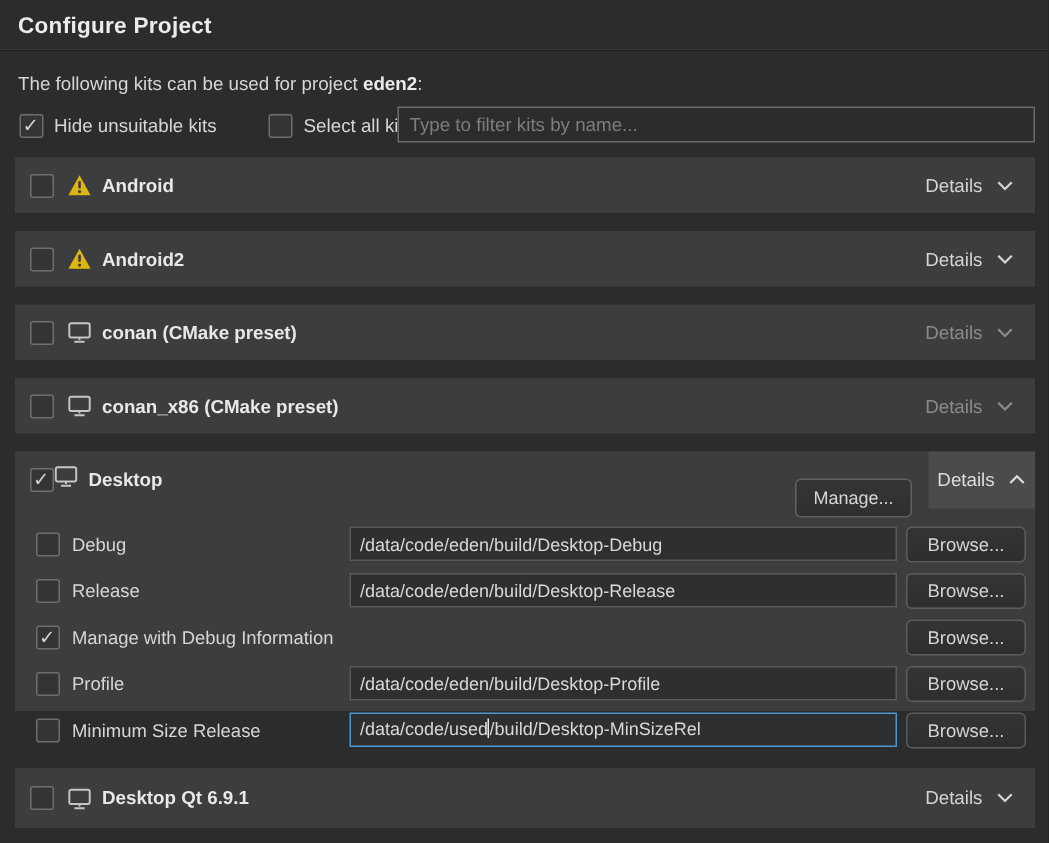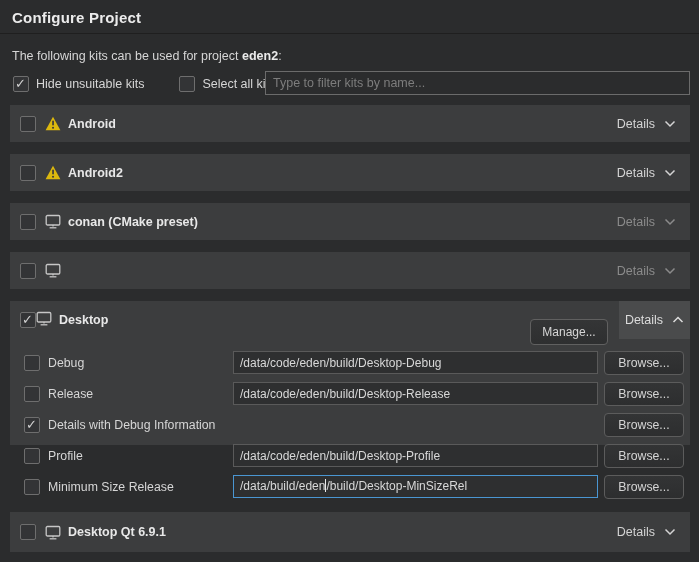--- a/index.html
+++ b/index.html
@@ -24,21 +24,21 @@
 
   .kit-row{position:absolute;left:10px;width:680px;height:37px;background:#3c3d3e;display:flex;align-items:center;padding-left:10px;}
   .kit-row .icon{margin-left:9px;display:inline-flex;align-items:center;}
   .kit-name{margin-left:7px;font-size:12.5px;font-weight:bold;color:#e8e8e8;}
   .spacer{flex:1;}
   .details{display:flex;align-items:center;gap:9px;padding:0 14px 0 10px;height:100%;font-size:12.5px;color:#d4d4d4;cursor:pointer;}
   .details[data-enabled="false"]{color:#8b8b8b;}
   .chev{display:block;}
 
   
-  .desktop-panel{position:absolute;left:10px;top:301px;width:680px;height:144px;background:#3c3d3e;}
+  .desktop-panel{position:absolute;left:10px;top:301px;width:680px;height:173px;background:#3c3d3e;}
   .desktop-header{position:absolute;left:0;top:0;right:0;height:38px;display:flex;align-items:center;padding-left:10px;}
   .manage-btn{position:absolute;left:520px;top:6px;width:78px;height:26px;background:linear-gradient(#343536,#2e2f30);border:1px solid #606060;border-radius:4px;color:#d6d6d6;font-size:12px;display:flex;align-items:center;justify-content:center;cursor:pointer;margin-top:12px;}
   .details-patch{position:absolute;left:609px;top:0;width:71px;height:38px;background:#4a4b4c;display:flex;align-items:center;justify-content:center;gap:9px;font-size:12.5px;color:#dcdcdc;cursor:pointer;}
 
   .config-row{position:absolute;left:0;right:6px;height:24px;}
   .config-row .cb{position:absolute;left:14px;top:4px;}
   .config-label{position:absolute;left:38px;top:0;line-height:24px;font-size:12.3px;color:#d6d6d6;white-space:nowrap;}
   .path-input,.path-field{position:absolute;left:223px;top:0;width:365px;height:23px;background:#2e2f30;border:1px solid #5a5a5a;color:#d8d8d8;font-size:12px;padding:0 6px;outline:none;}
   .path-field{line-height:21px;white-space:nowrap;overflow:hidden;}
   .path-field.focused{border-color:#4a96d2;}
@@ -124,20 +124,21 @@
 
   <div class="kit-row" style="top:252px">
     <span class="cb" data-checked="false"></span>
     <span class="icon">
       <svg width="16" height="15" viewBox="0 0 16 15" fill="none" stroke="#c6c6c6" stroke-width="1.3">
           <rect x="1.2" y="1.5" width="13.6" height="9.5" rx="1.2"></rect>
           <path d="M8 11 v1.6"></path>
           <path d="M4.6 13.8 h6.8"></path>
         </svg>
     </span>
+    <span class="kit-name">conan_x86 (CMake preset)</span>
     <span class="spacer"></span>
     <span class="details" data-enabled="false">
       <span>Details</span>
       <svg class="chev" width="12" height="8" viewBox="0 0 12 8" fill="none" stroke="currentColor" stroke-width="1.5">
           <polyline points="1.5,1.5 6,6 10.5,1.5"></polyline>
         </svg>
     </span>
   </div>
 
   <div class="desktop-panel">
@@ -175,39 +176,39 @@
       <span class="cb" data-checked="false"></span>
       <span class="config-label">Release</span>
       <input class="path-input" value="/data/code/eden/build/Desktop-Release" style="">
       <div class="browse-btn">
           <span>Browse...</span>
         </div>
     </div>
 
     <div class="config-row" style="top:112px">
       <span class="cb" data-checked="true"></span>
-      <span class="config-label">Details with Debug Information</span>
+      <span class="config-label">Manage with Debug Information</span>
       <div class="browse-btn">
           <span>Browse...</span>
         </div>
     </div>
 
     <div class="config-row" style="top:143px">
       <span class="cb" data-checked="false"></span>
       <span class="config-label">Profile</span>
       <input class="path-input" value="/data/code/eden/build/Desktop-Profile" style="">
       <div class="browse-btn">
           <span>Browse...</span>
         </div>
     </div>
 
     <div class="config-row" style="top:174px">
       <span class="cb" data-checked="false"></span>
       <span class="config-label">Minimum Size Release</span>
-      <div class="path-field focused"><span>/data/build/eden</span><span class="caret"></span><span>/build/Desktop-MinSizeRel</span></div>
+      <div class="path-field focused"><span>/data/code/used</span><span class="caret"></span><span>/build/Desktop-MinSizeRel</span></div>
       <div class="browse-btn">
           <span>Browse...</span>
         </div>
     </div>
   </div>
 
   <div class="kit-row" style="top:512px;height:40px">
     <span class="cb" data-checked="false"></span>
     <span class="icon">
       <svg width="16" height="15" viewBox="0 0 16 15" fill="none" stroke="#c6c6c6" stroke-width="1.3">

